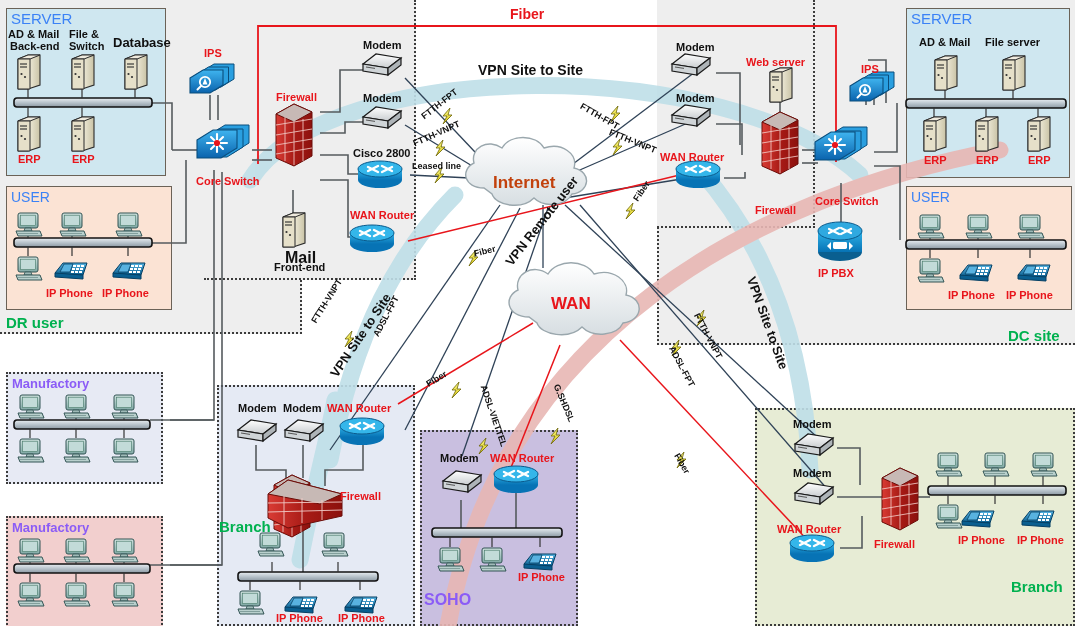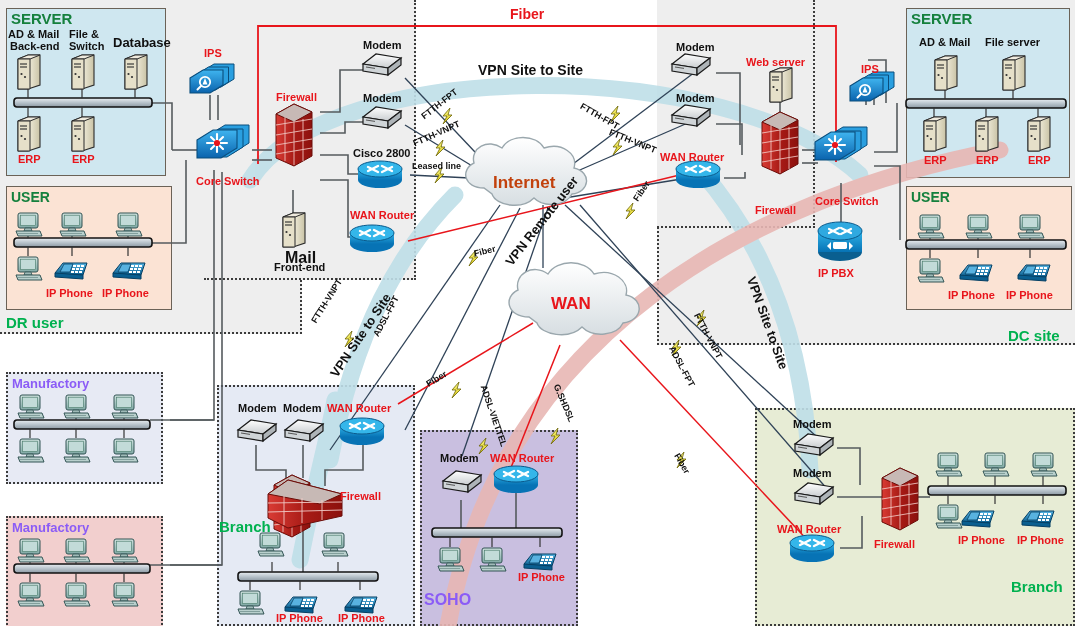--- a/index.html
+++ b/index.html
@@ -6,21 +6,21 @@
   body{width:1075px;height:626px;font-family:"Liberation Sans",sans-serif;overflow:hidden;}
   #stage{position:relative;width:1075px;height:626px;background:#ffffff;}
   .site{position:absolute;box-sizing:border-box;}
   .dotted{border:2px dotted #3b3b3b;}
   .zone{position:absolute;box-sizing:border-box;border:1px solid #6b6257;}
   .lbl{position:absolute;white-space:nowrap;line-height:1;}
   .lbl-red{color:#e8151b;font-weight:bold;}
   .lbl-blk{color:#101010;font-weight:bold;}
   .lbl-green{color:#00b14f;font-weight:bold;}
   .lbl-blue{color:#8b5cf6;font-weight:bold;}
-  .lbl-bluehead{color:#15803d;font-weight:bold;}
+  .lbl-bluehead{color:#3b82f6;font-weight:normal;}
   svg{position:absolute;left:0;top:0;overflow:visible;}
   .vlabel{transform-origin:0 0;}
 </style>
 </head>
 <body>
 
 <div id="stage">
 
   <svg width="1075" height="626" style="position:absolute;left:0;top:0;z-index:1;pointer-events:none;">
     <defs>

